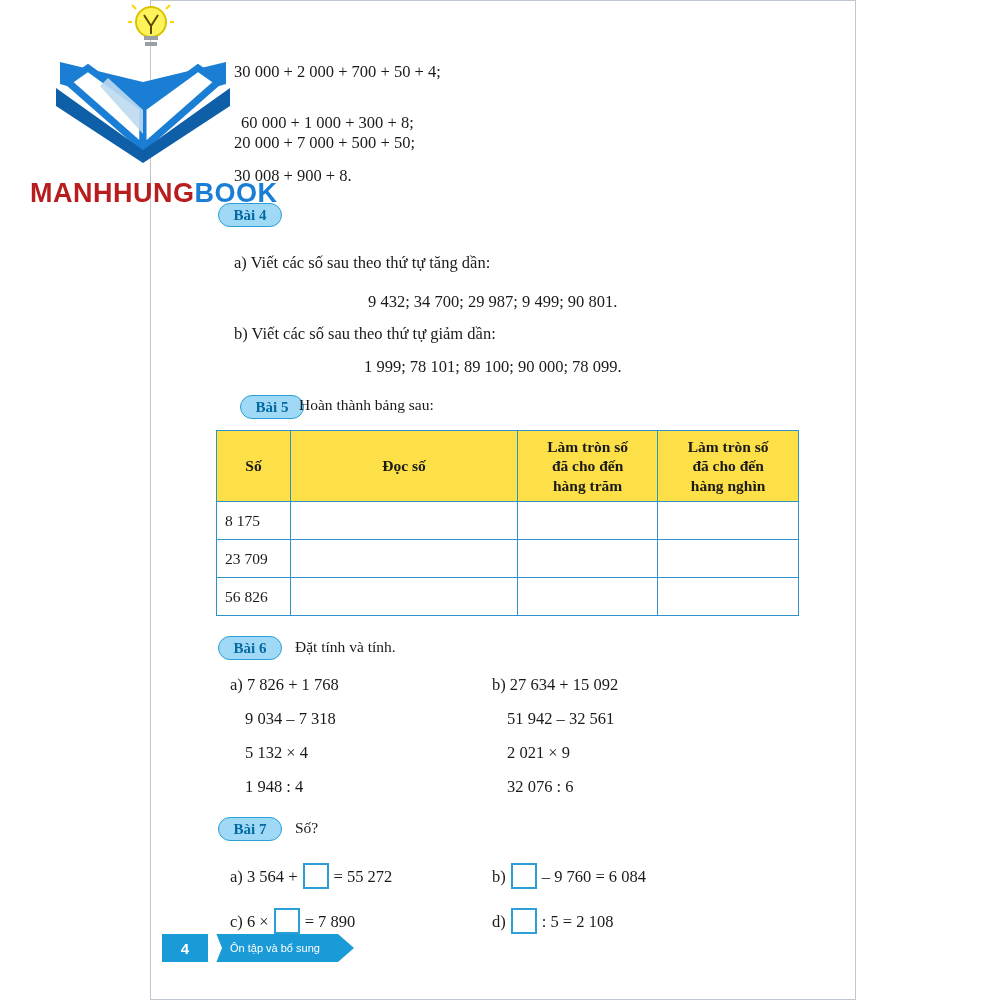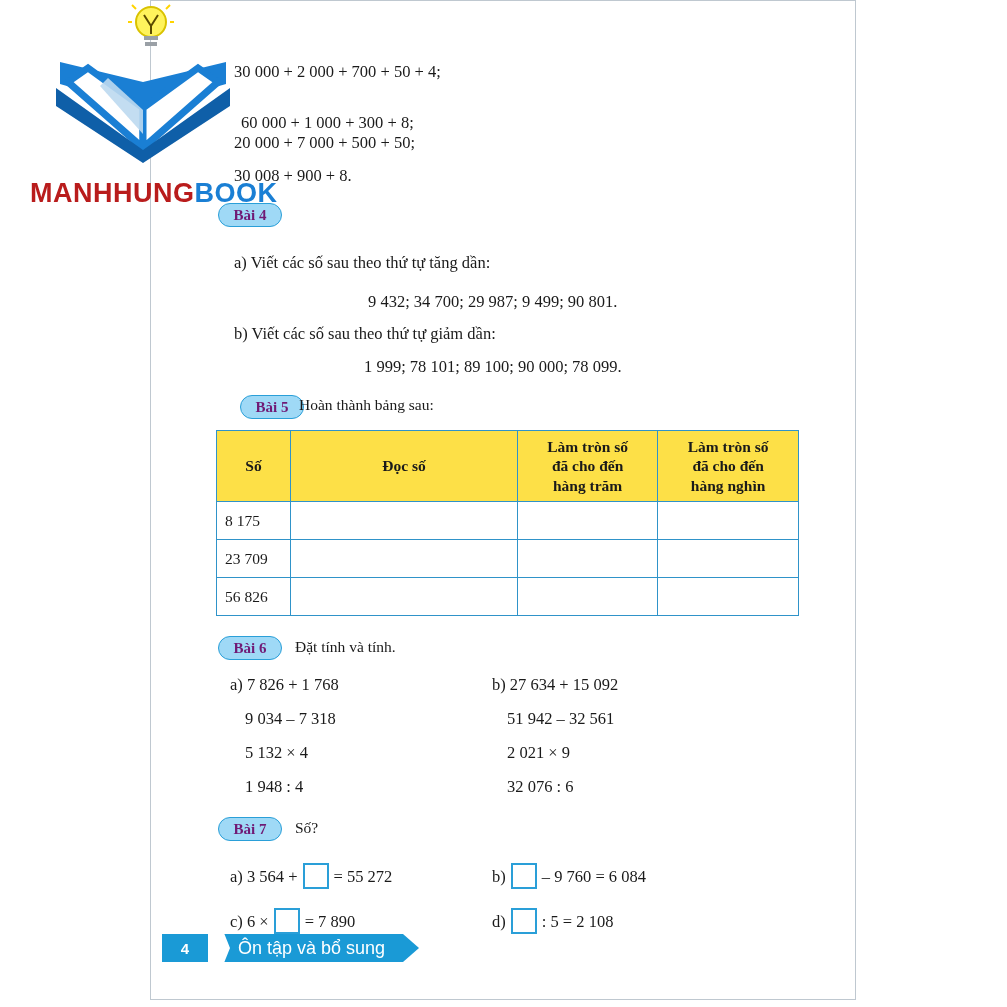--- a/index.html
+++ b/index.html
@@ -88,21 +88,21 @@
     position: absolute;
     background: #9fd9f6;
     border: 1.5px solid #2a9fd8;
     border-radius: 13px;
     height: 24px;
     line-height: 22px;
     text-align: center;
     font-family: "Liberation Serif", serif;
     font-weight: bold;
     font-size: 15px;
-    color: #701a75;
+    color: #0369a1;
     box-sizing: border-box;
   }
 
   .label-after-pill {
     position: absolute;
     font-size: 16.5px;
     white-space: nowrap;
   }
 
   
@@ -163,26 +163,25 @@
     font-weight: bold;
     width: 46px;
     display: flex;
     align-items: center;
     justify-content: center;
   }
   #footer .chapter {
     background: #1a9ad6;
     color: #ffffff;
     font-family: "Liberation Sans", sans-serif;
-    font-size: 18px;
+    font-size: 11px;
     padding: 0 18px 0 22px;
     display: flex;
     align-items: center;
     position: relative;
-    margin-left: 8px;
   }
   #footer .sep {
     position: absolute;
     left: 0;
     top: 0;
     bottom: 0;
     width: 14px;
     background: #ffffff;
     clip-path: polygon(0 0, 60% 0, 100% 50%, 60% 100%, 0 100%);
   }

